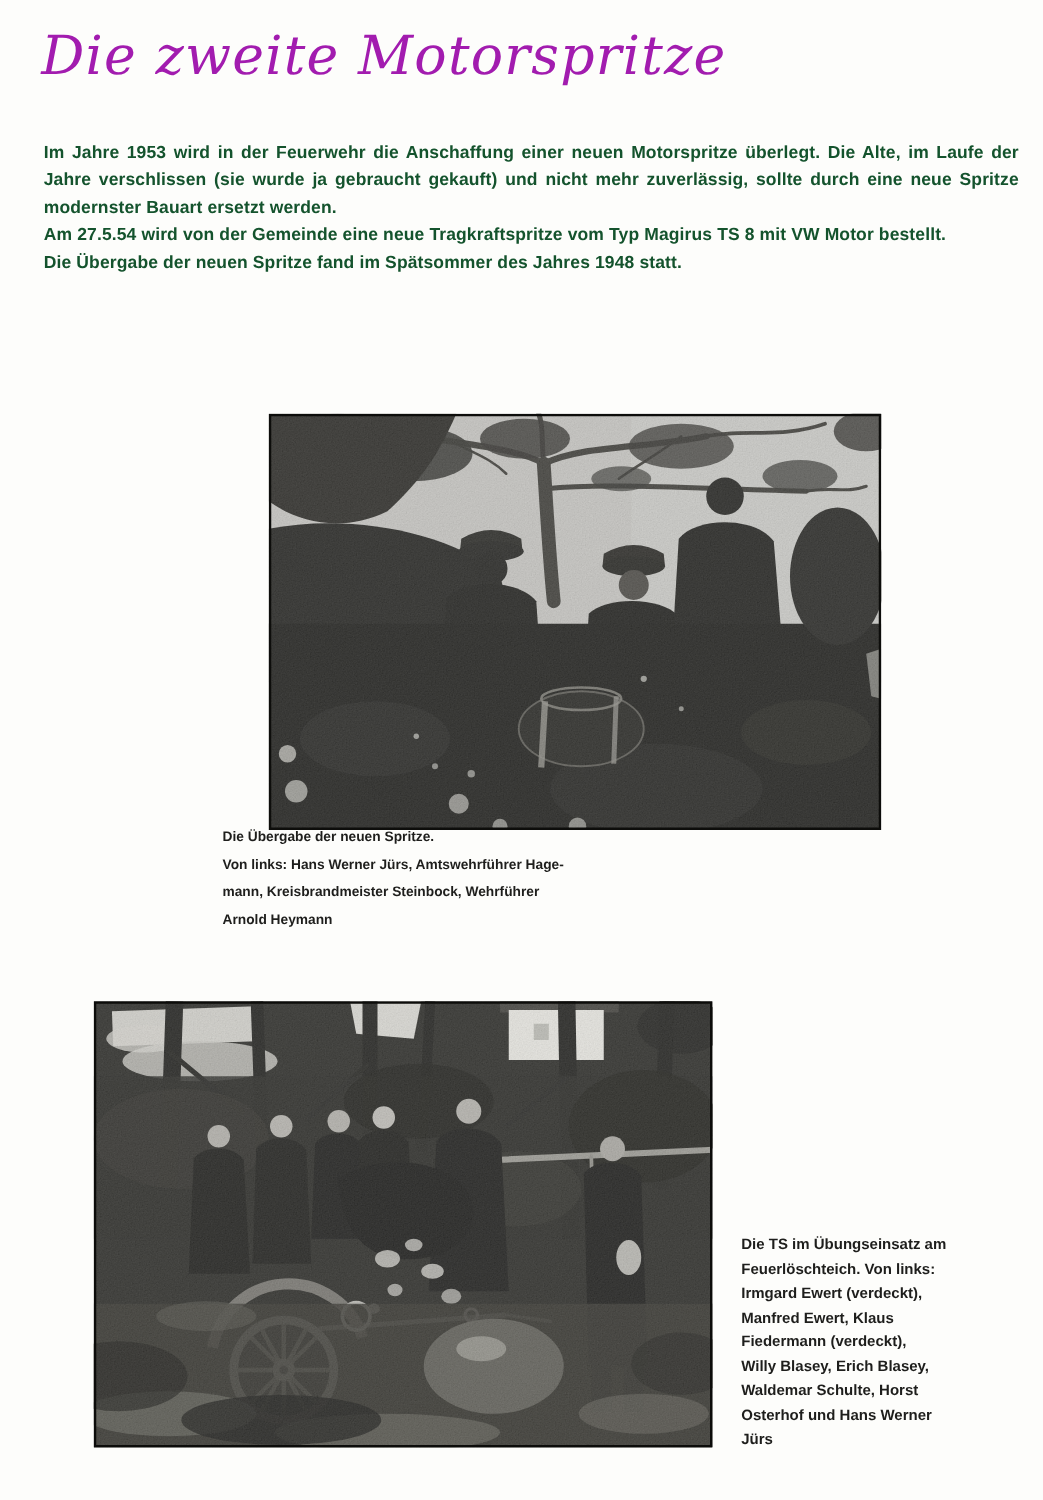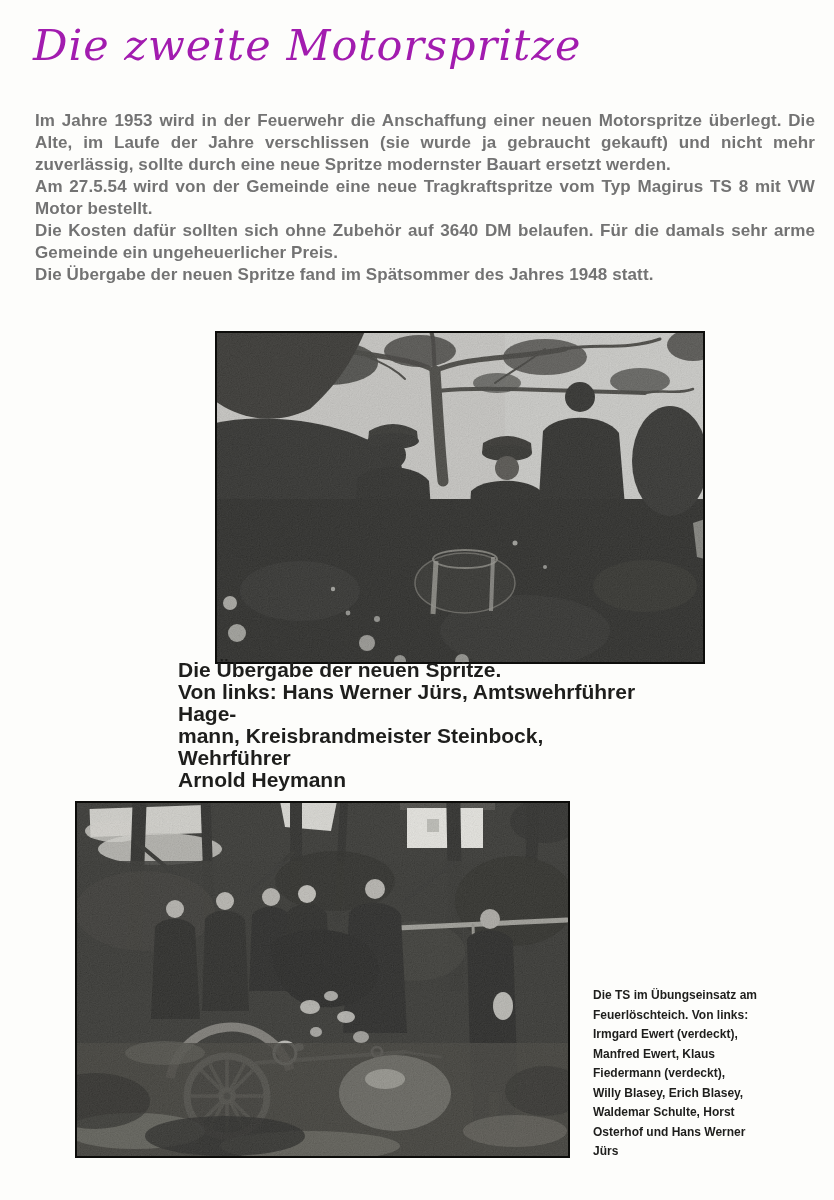--- a/index.html
+++ b/index.html
@@ -12,51 +12,50 @@
     overflow:hidden;
   }
   .page{position:absolute;inset:0;}
   .page-title{
     position:absolute;left:33px;top:20px;margin:0;
     font-family:"DejaVu Serif",serif;font-style:italic;font-weight:400;
     font-size:43px;letter-spacing:1px;color:#a21caf;
   }
   .article{
     position:absolute;left:35px;top:110px;width:780px;
-    font-size:17px;font-weight:700;line-height:22px;
-    text-align:justify;letter-spacing:.1px;color:#737373;
+    font-size:14px;font-weight:700;line-height:22px;
+    text-align:justify;letter-spacing:.1px;color:#14532d;
   }
   .article p{margin:0;}
   .figure{position:absolute;}
   .figure-1{left:175px;top:315px;width:490px;height:333px;}
   .figure-2{left:35px;top:785px;width:495px;height:357px;}
   .figure svg{display:block;width:100%;height:100%;}
   .caption{
     font-weight:700;white-space:pre-line;color:#1e1e1c;
   }
   .caption-1{
     position:absolute;left:178px;top:659px;width:465px;
-    font-size:21px;line-height:22px;
+    font-size:11px;line-height:22px;
   }
   .caption-2{
     position:absolute;left:593px;top:986px;width:225px;
     font-size:12px;line-height:19.5px;
   }
 </style>
 </head>
 <body>
 
 <div class="page">
 
   <h1 class="page-title">Die zweite Motorspritze</h1>
 
   <div class="article">
     <p>Im Jahre 1953 wird in der Feuerwehr die Anschaffung einer neuen Motorspritze überlegt. Die Alte, im Laufe der Jahre verschlissen (sie wurde ja gebraucht gekauft) und nicht mehr zuverlässig, sollte durch eine neue Spritze modernster Bauart ersetzt werden.</p>
     <p>Am 27.5.54 wird von der Gemeinde eine neue Tragkraftspritze vom Typ Magirus TS 8 mit VW Motor bestellt.</p>
-    <p>Die Kosten dafür sollten sich ohne Zubehör auf 3640 DM belaufen. Für die damals sehr arme Gemeinde ein ungeheuerlicher Preis.</p>
     <p>Die Übergabe der neuen Spritze fand im Spätsommer des Jahres 1948 statt.</p>
   </div>
 
   <figure class="figure figure-1">
     <svg viewBox="0 0 490 333" preserveAspectRatio="none" role="img">
       <title>Schwarzweißfoto: vier Männer in Uniform mit Schirmmützen stehen unter einem Baum um die neue Tragkraftspritze, dunkle Silhouetten vor hellem Himmel</title>
       <defs>
         <filter id="grain" x="0%" y="0%" width="100%" height="100%">
           <feTurbulence type="fractalNoise" baseFrequency="0.9" numOctaves="2" stitchTiles="stitch"></feTurbulence>
           <feColorMatrix type="matrix" values="0.33 0.33 0.33 0 0  0.33 0.33 0.33 0 0  0.33 0.33 0.33 0 0  0 0 0 0 0.22"></feColorMatrix>

